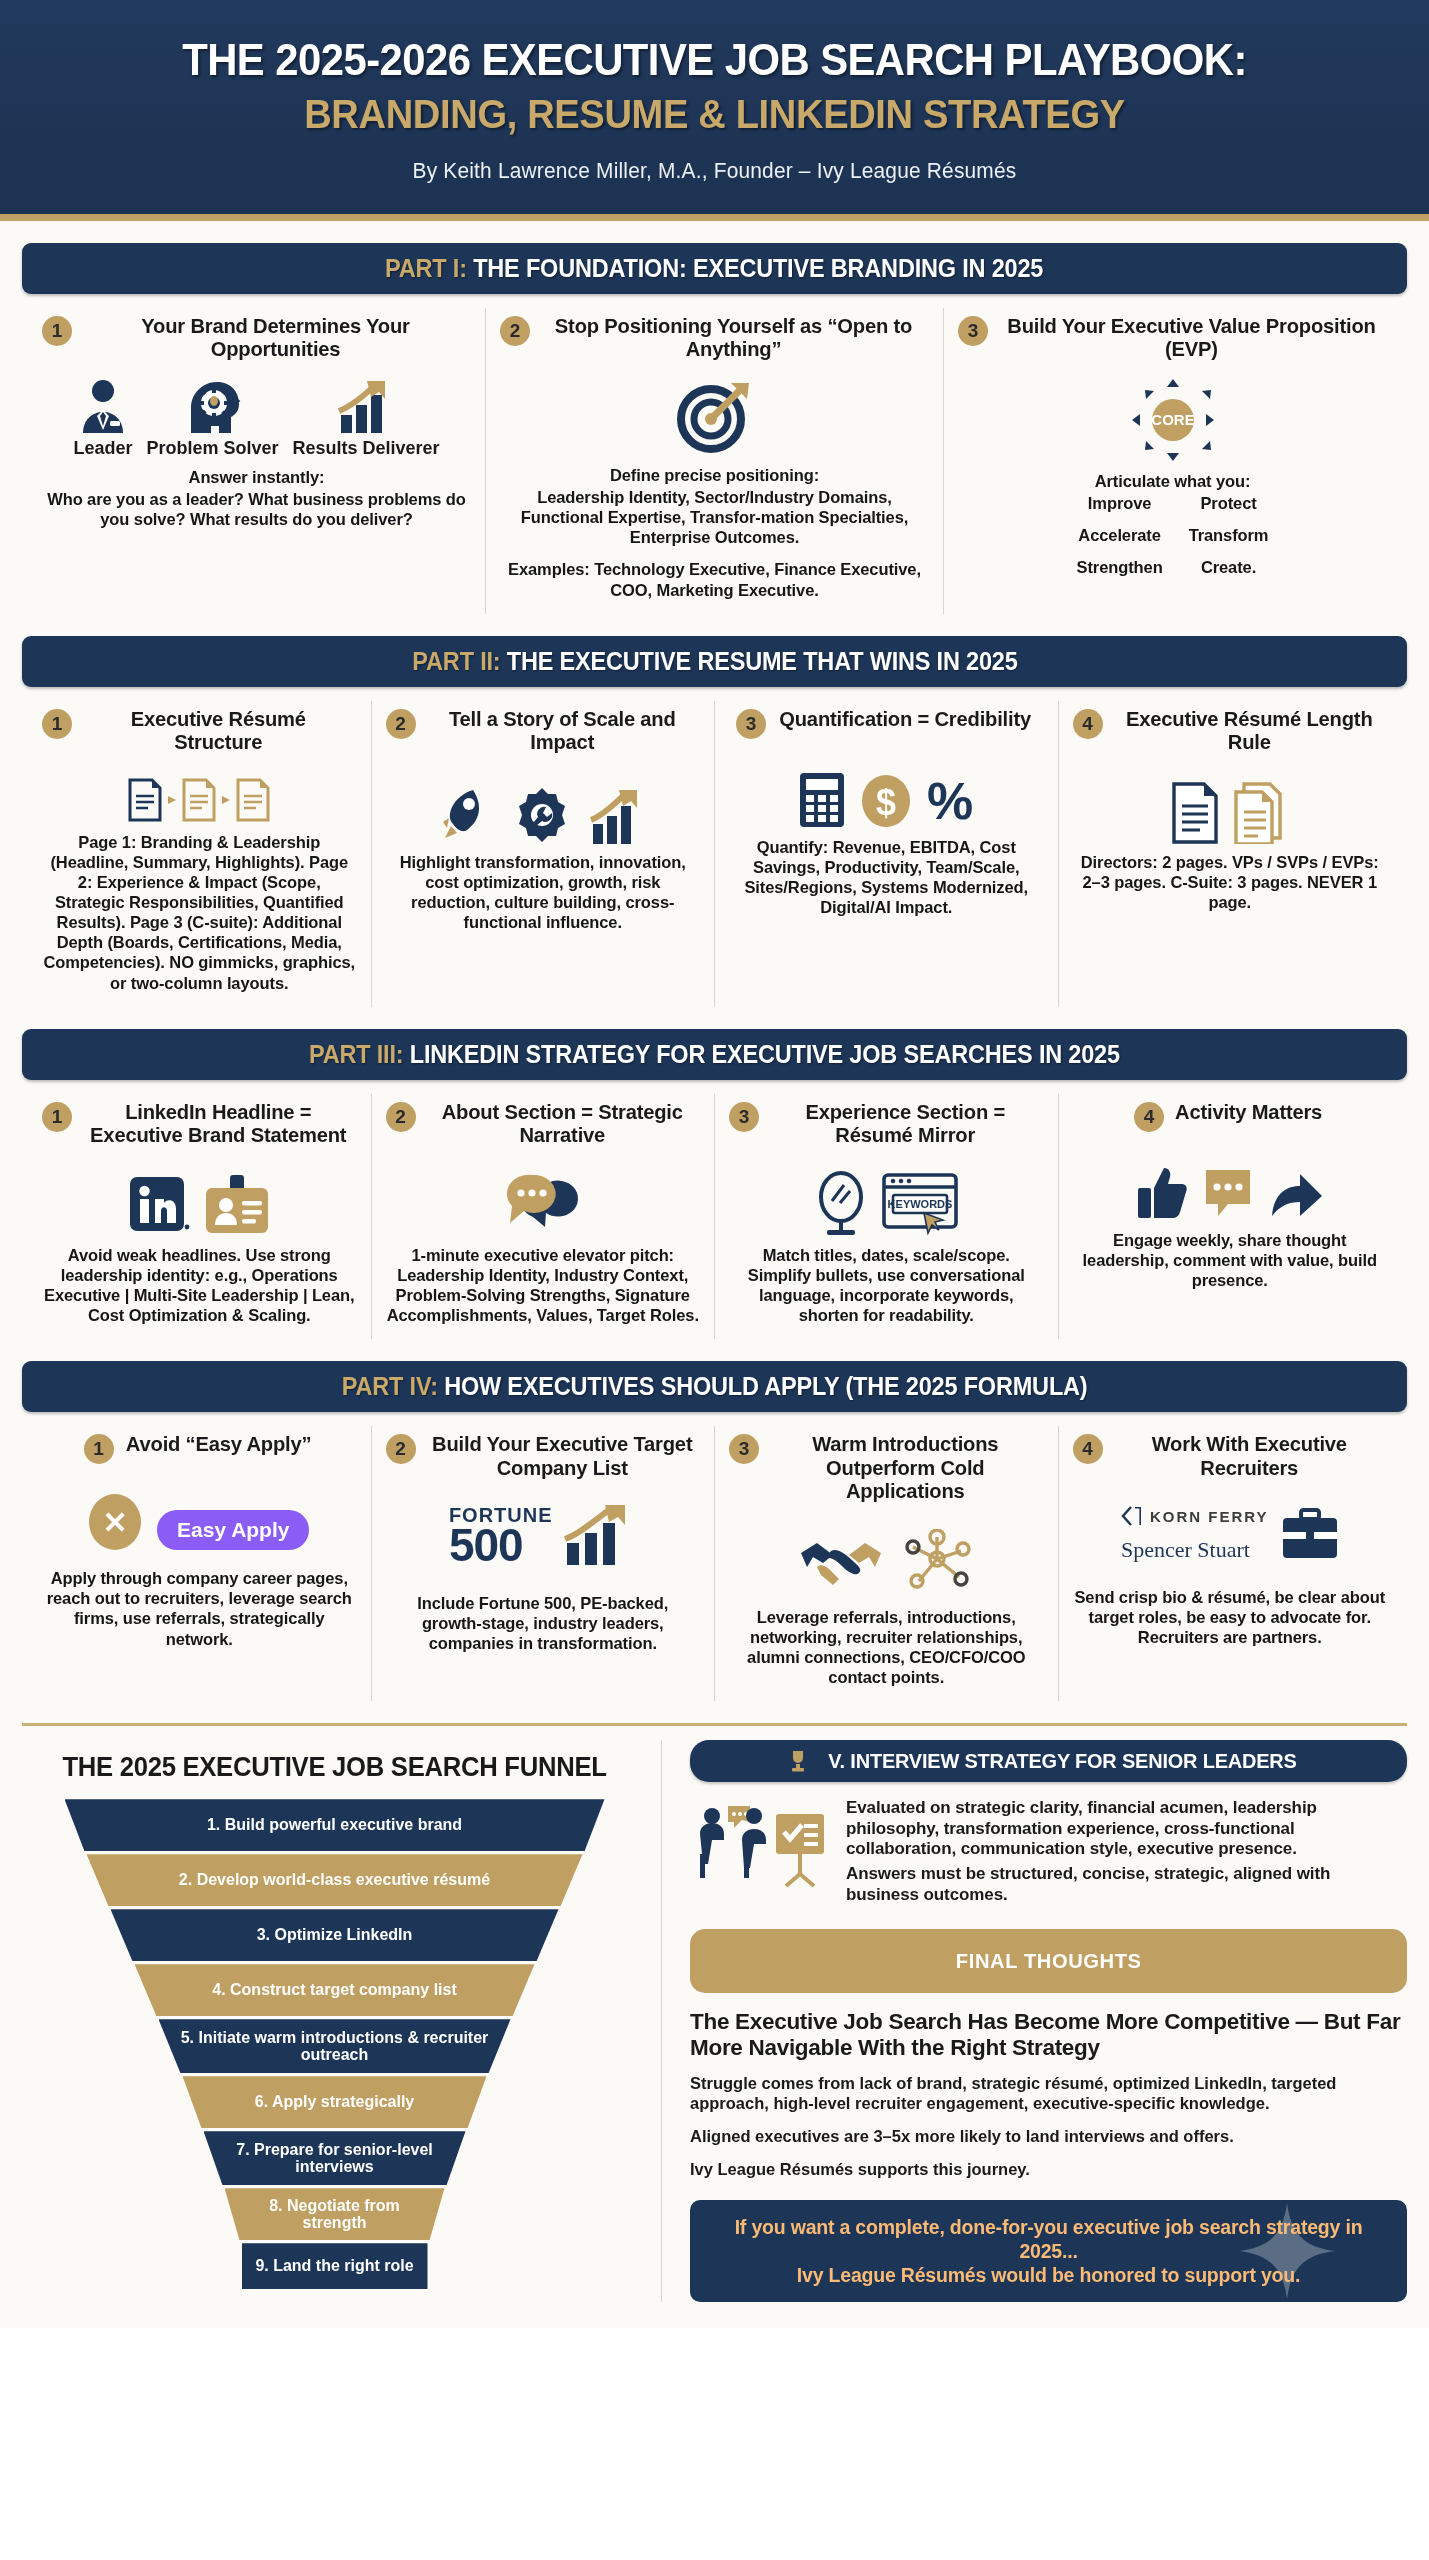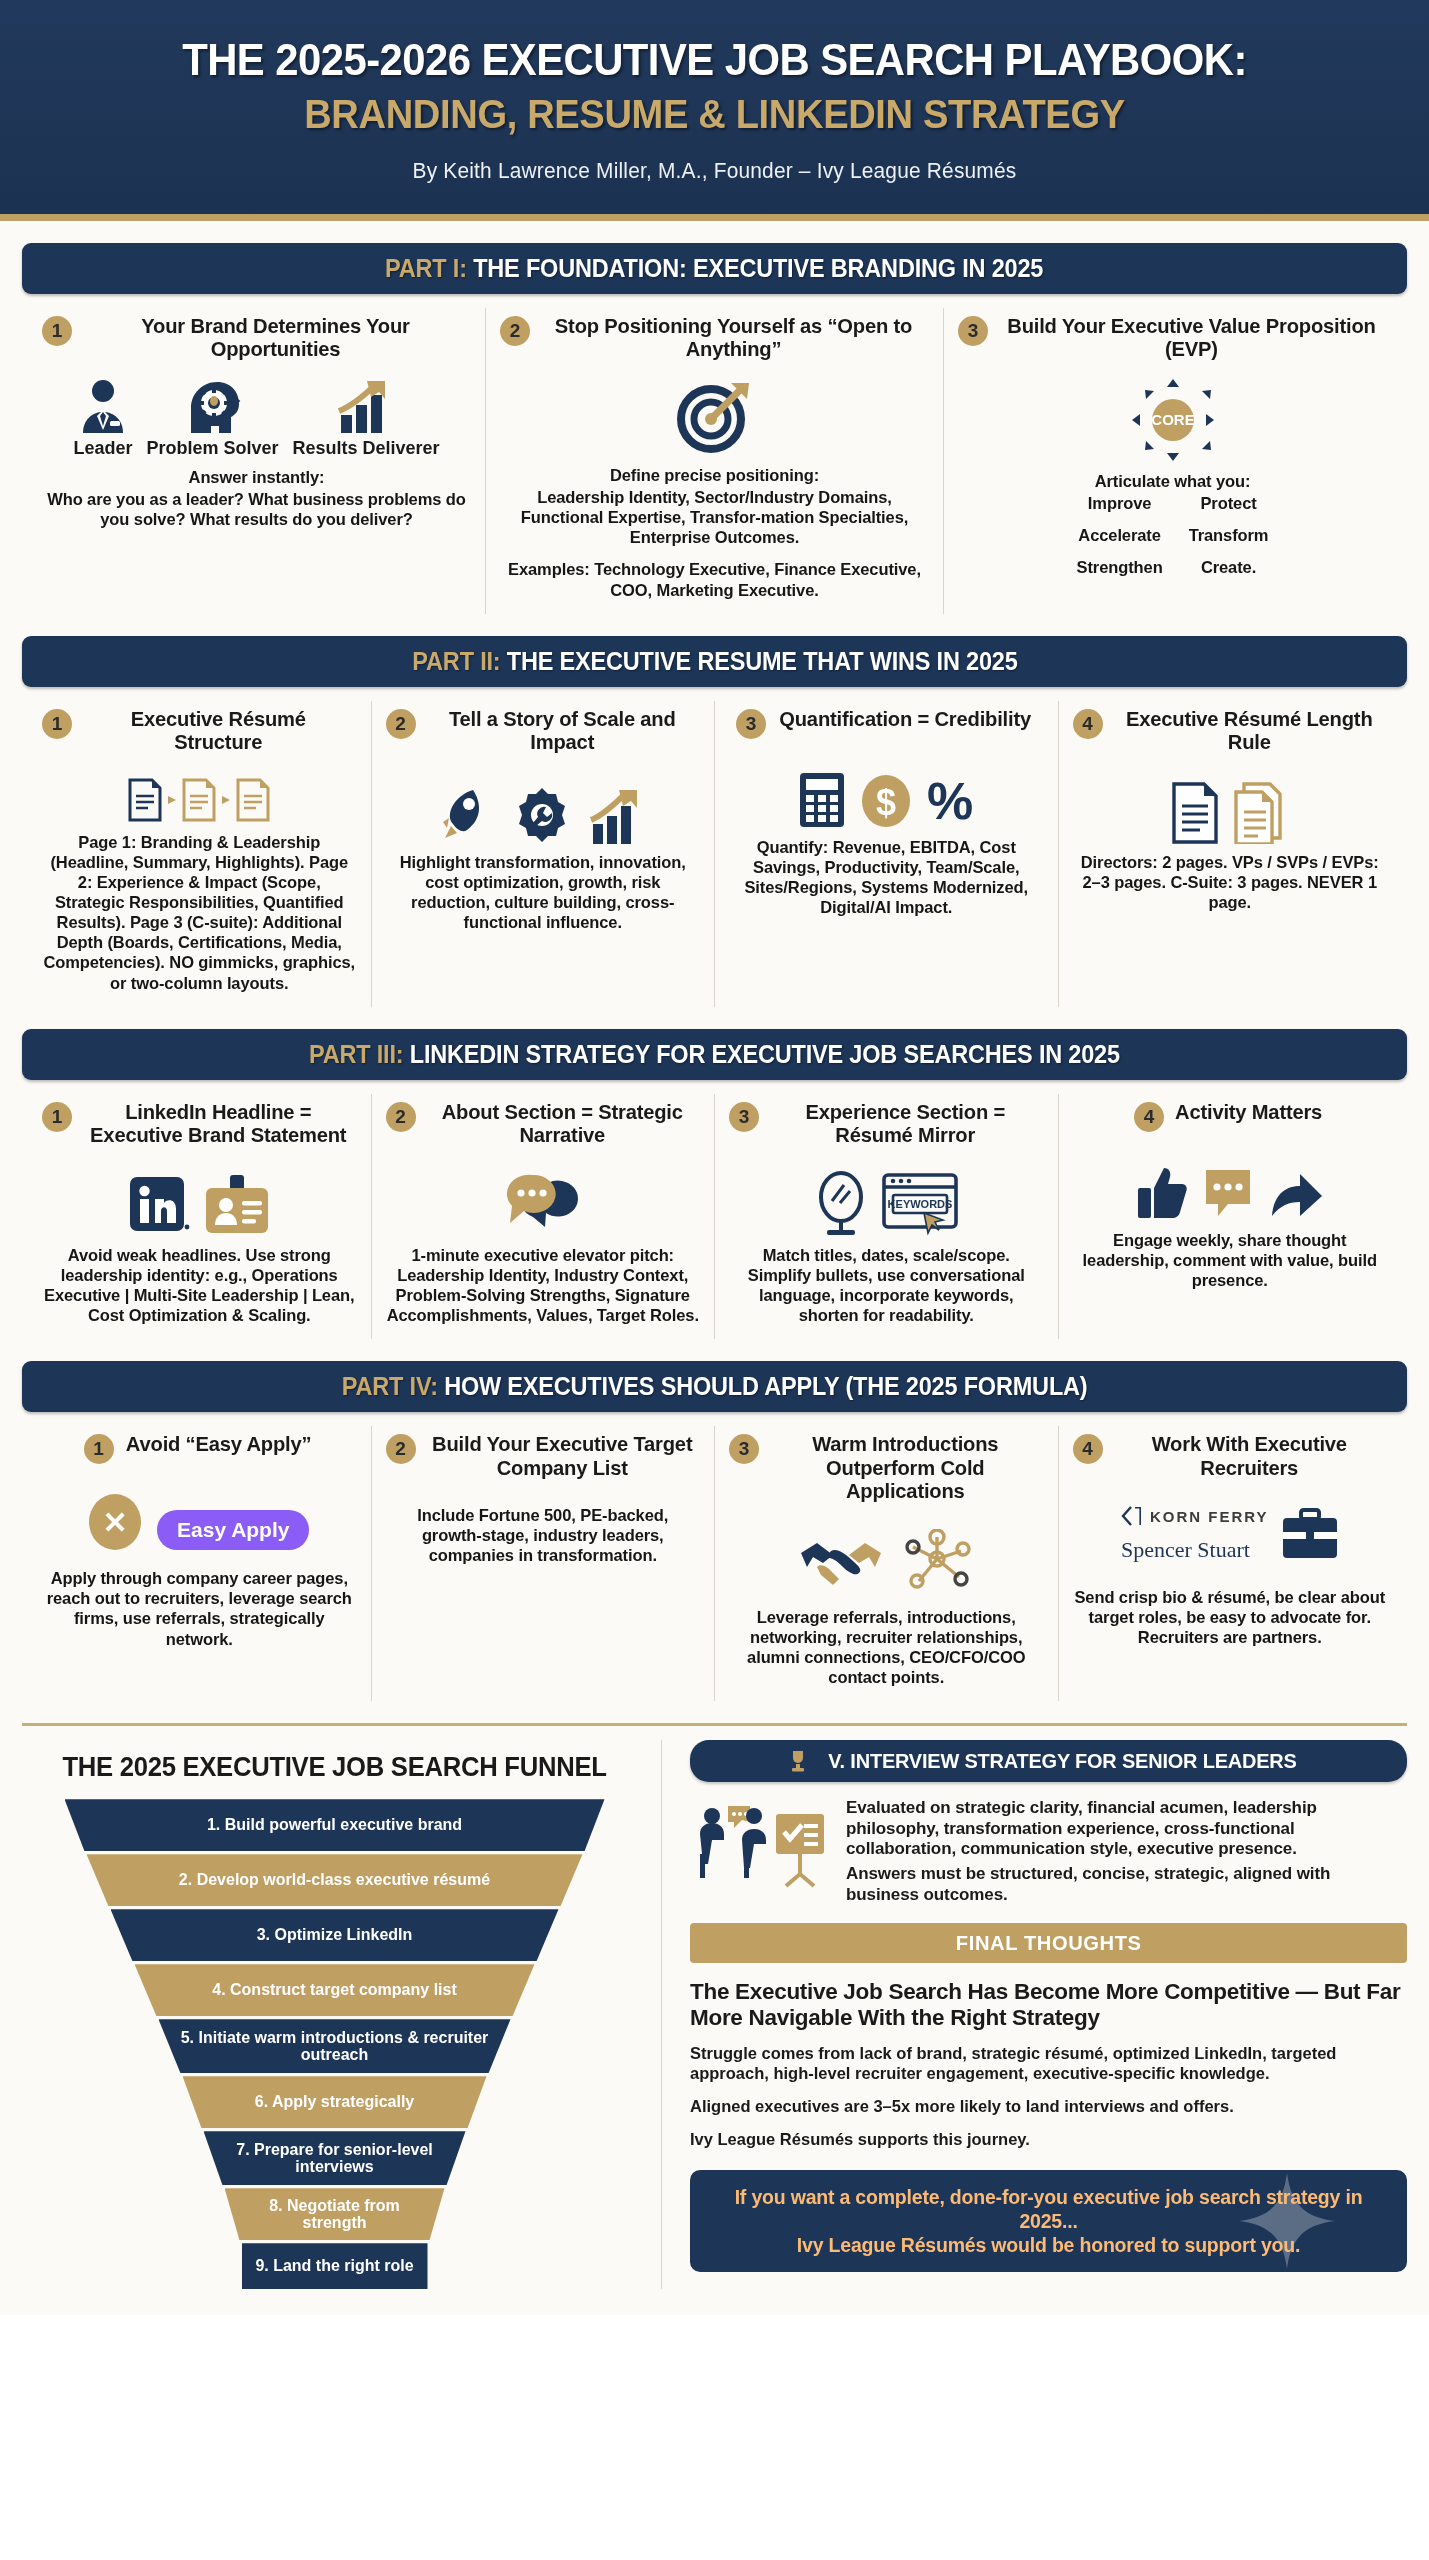--- a/index.html
+++ b/index.html
@@ -136,22 +136,22 @@
     text-align: center; box-shadow: 0 2px 3px rgba(0,0,0,.22);
     display: flex; align-items: center; justify-content: center; gap: 8px;
   }
   .mini-bar-text {
     font-size: 21px; font-weight: 900; color: #fff; letter-spacing: -.2px;
     transform: scaleX(0.95);
   }
   .iv-row { display: flex; gap: 14px; align-items: flex-start; margin: 16px 2px 0; }
   .iv-text { font-size: 17px; font-weight: 700; line-height: 1.2; letter-spacing: -.1px; }
   .gold-bar {
-    background: #c0a062; border-radius: 4px; padding: 8px;
-    text-align: center; margin-top: 18px;
+    background: #c0a062; border-radius: 15px; padding: 20px;
+    text-align: center; margin-top: 24px;
   }
   .gold-bar-text {
     font-size: 21px; font-weight: 800; color: #ffffff; letter-spacing: .6px;
     transform: scaleX(0.96); display: inline-block;
   }
   .ft-head {
     font-size: 22.5px; font-weight: 900; line-height: 1.13;
     margin-top: 16px; letter-spacing: -.3px;
   }
   .ft-p { font-size: 16.5px; font-weight: 700; line-height: 1.22; margin-top: 13px; }
@@ -564,20 +564,33 @@
           <div class="circle-x">✕</div>
           <div class="pill">Easy Apply</div>
         </div>
         <div class="body-txt" style="margin-top:10px">Apply through company career pages, reach out to recruiters, leverage search firms, use referrals, strategically network.</div>
       </div>
 
       <div class="card">
         <div class="card-head">
           <div class="badge">2</div>
           <div class="card-title">Build Your Executive Target Company List</div>
+        </div>
+        <div class="icons" style="gap:8px;min-height:70px">
+          <div class="fortune">
+            <div class="fortune-top">FORTUNE</div>
+            <div class="fortune-num">500</div>
+          </div>
+          <svg width="76" height="62" viewBox="0 0 76 62">
+            <rect x="6" y="40" width="12" height="22" fill="#1d3557"></rect>
+            <rect x="24" y="30" width="12" height="32" fill="#1d3557"></rect>
+            <rect x="42" y="20" width="12" height="42" fill="#1d3557"></rect>
+            <path d="M4 36C16 32 28 22 52 4" stroke="#c0a062" stroke-width="6" fill="none"></path>
+            <path d="M44 2h20v20l-7-8-9 5z" fill="#c0a062"></path>
+          </svg>
         </div>
         <div class="body-txt" style="margin-top:20px">Include Fortune 500, PE-backed, growth-stage, industry leaders, companies in transformation.</div>
       </div>
 
       <div class="card">
         <div class="card-head">
           <div class="badge">3</div>
           <div class="card-title">Warm Introductions Outperform Cold Applications</div>
         </div>
         <div class="icons" style="gap:18px;min-height:70px">

